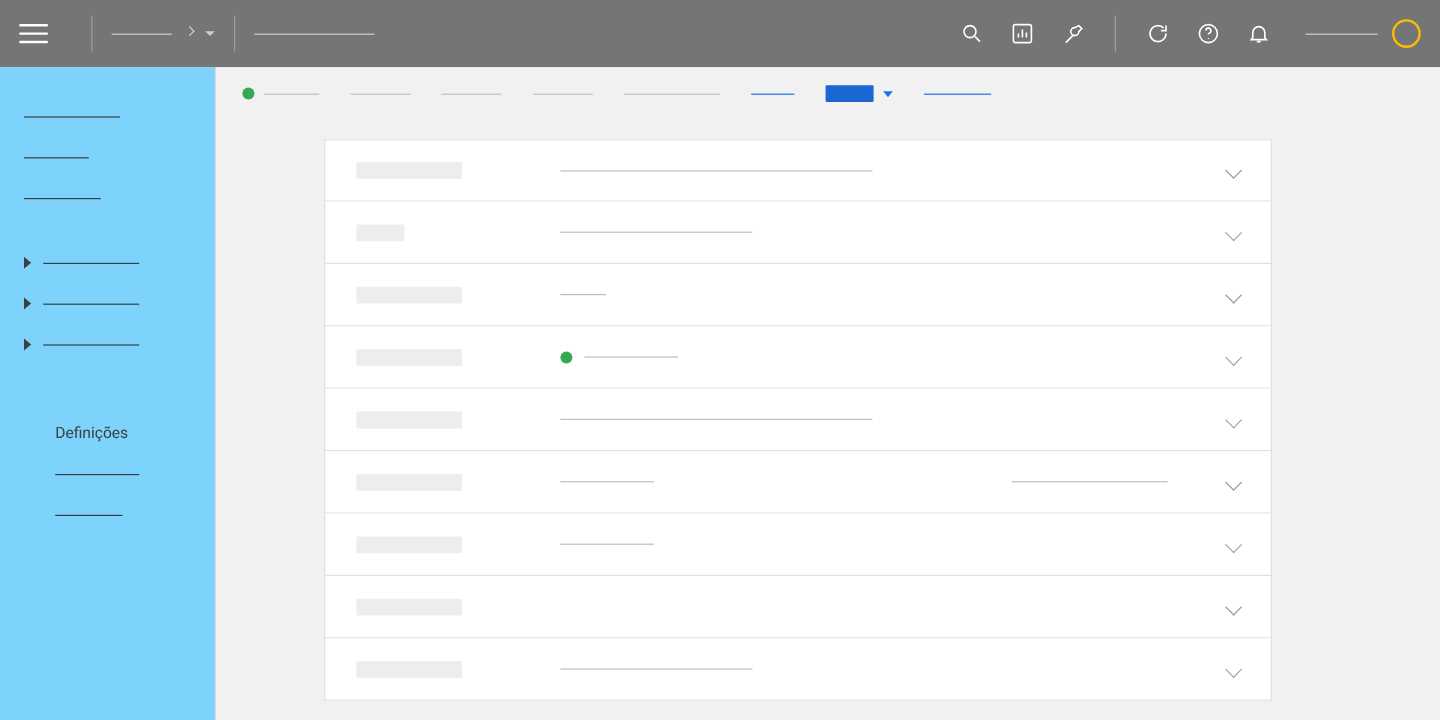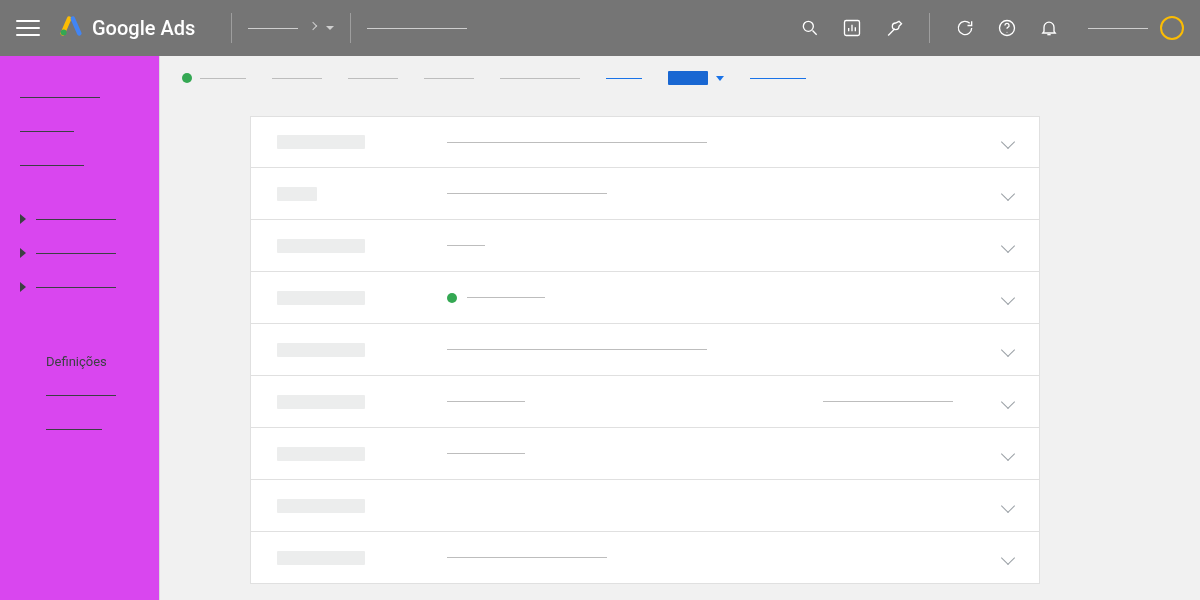--- a/index.html
+++ b/index.html
@@ -20,21 +20,21 @@
 .dd-arrow { width: 0; height: 0; border-left: 4px solid transparent; border-right: 4px solid transparent; border-top: 4px solid #cfcfcf; }
 .chev-right { width: 6px; height: 6px; border-top: 1px solid #cfcfcf; border-right: 1px solid #cfcfcf; transform: rotate(45deg); margin-left: 6px; margin-bottom: 4px; }
 .hdr-spacer { flex: 1; }
 .hdr-icons { display: flex; align-items: center; gap: 20px; }
 .hdr-ico { width: 22px; height: 22px; display: flex; align-items: center; justify-content: center; }
 .circle-open { width: 24px; height: 24px; border: 2px solid #fbbc04; border-radius: 50%; }
 .hdr-acct { display: flex; align-items: center; gap: 12px; margin-left: 8px; }
 
 
 .layout { display: flex; height: calc(600px - 56px); }
-.sidebar { width: 160px; background: #d946ef; border-right: 1px solid #dbdbdb; padding: 24px 20px 0 20px; }
+.sidebar { width: 180px; background: #7dd3fc; border-right: 1px solid #dbdbdb; padding: 24px 20px 0 20px; }
 .sb-item { display: flex; align-items: center; height: 34px; }
 .sb-caret { width: 0; height: 0; border-top: 5px solid transparent; border-bottom: 5px solid transparent; border-left: 6px solid #3c4043; margin-right: 10px; }
 .sb-line { height: 1px; background: #3c4043; width: 80px; }
 .sb-label { font-size: 13px; color: #3c4043; margin-left: 26px; }
 .sb-gap { height: 20px; }
 
 
 .main { flex: 1; background: #f1f1f1; overflow: hidden; position: relative; }
 .crumb-bar { height: 44px; display: flex; align-items: center; padding: 0 22px; gap: 26px; }
 .dot-green { width: 10px; height: 10px; border-radius: 50%; background: #34a853; }
@@ -65,30 +65,20 @@
 </style>
 </head>
 <body>
 
 <div class="header">
   <div class="menu-btn">
     <span></span>
       <span></span>
       <span></span>
   </div>
-  <div class="logo">
-    <span class="logo-icon">
-      <svg width="22" height="22" viewBox="0 0 24 24">
-        <path d="M3 20 L10 4" stroke="#fbbc04" stroke-width="5" stroke-linecap="round"></path>
-        <path d="M14 4 L21 20" stroke="#4285f4" stroke-width="5" stroke-linecap="round"></path>
-        <circle cx="4" cy="19" r="3.2" fill="#34a853"></circle>
-      </svg>
-    </span>
-    <span class="logo-text">Google Ads</span>
-  </div>
   <div class="hdr-div"></div>
   <div class="hdr-item">
     <div class="hdr-line w50"></div>
     <span class="chev-right"></span>
     <span class="dd-arrow" style="margin-left:4px"></span>
   </div>
   <div class="hdr-div"></div>
   <div class="hdr-item">
     <div class="hdr-line w100"></div>
   </div>

